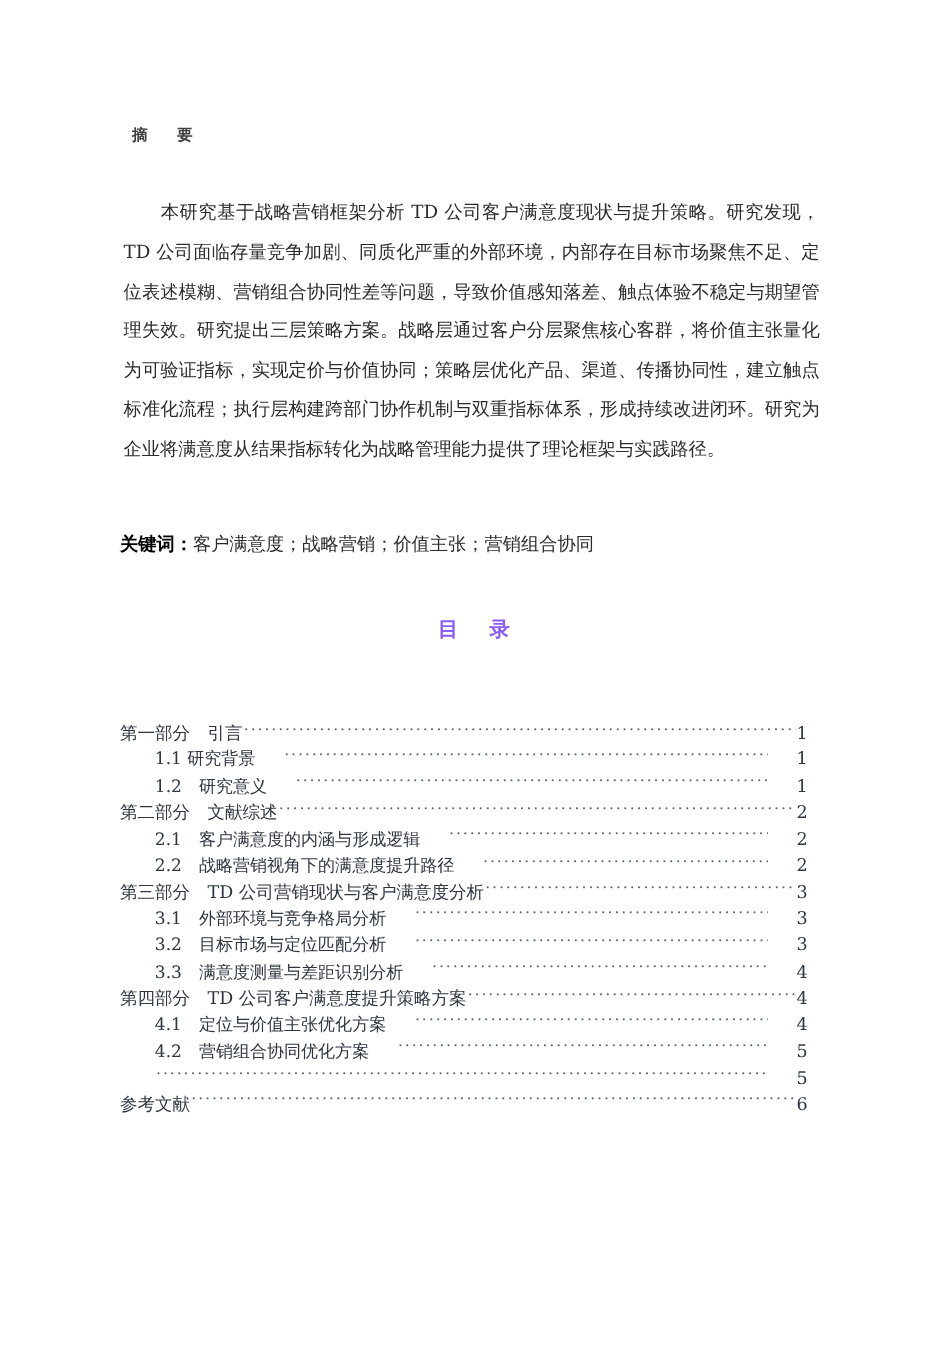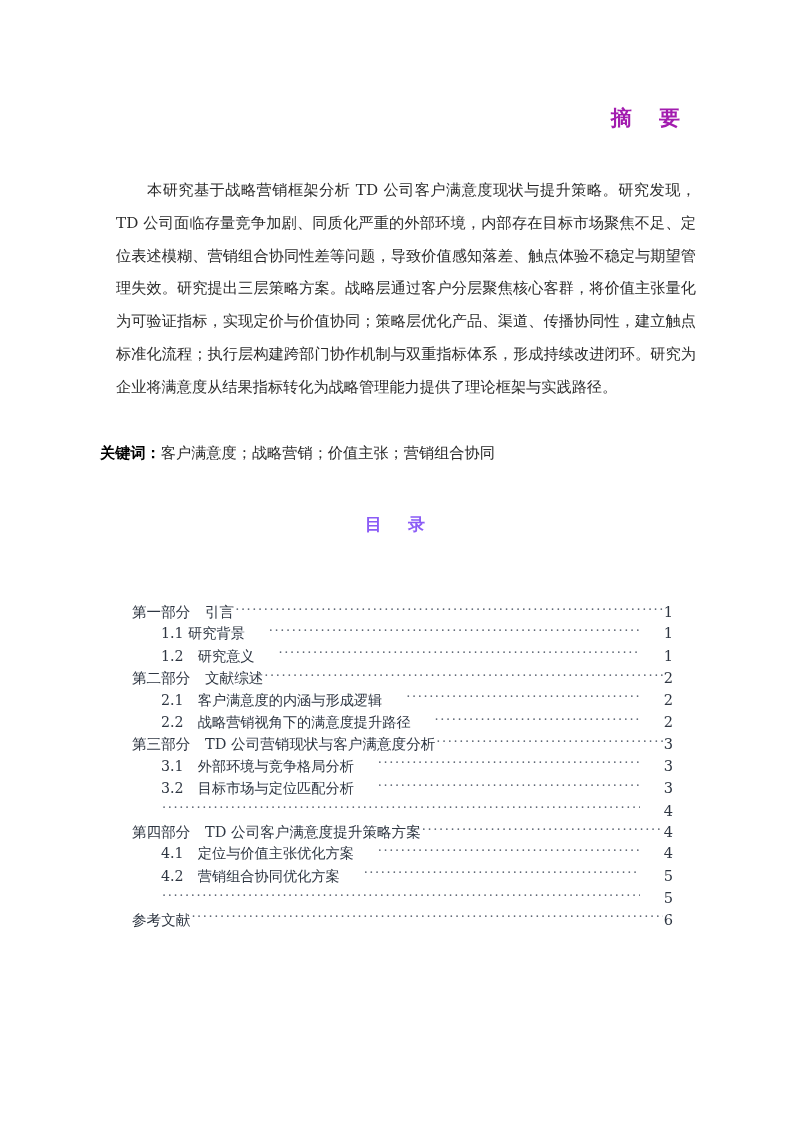--- a/index.html
+++ b/index.html
@@ -20,44 +20,44 @@
   }
   .content {
     position: absolute;
     left: 100px;
     top: 0;
     width: 580px;
   }
 
   
   .abstract-heading {
-    text-align: right;
+    text-align: left;
     font-weight: bold;
-    font-size: 21px;
-    color: #a21caf;
+    font-size: 13px;
+    color: #404040;
     letter-spacing: 10px;
     padding-left: 10px;
     margin: 0;
     position: absolute;
     top: 104px;
     left: 0;
     width: 580px;
   }
   .abstract-body {
     position: absolute;
     top: 158px;
     left: 0;
     width: 580px;
     font-size: 15.2px;
     line-height: 32.8px;
     color: #2b2b2b;
     text-align: justify;
     text-justify: inter-ideograph;
     text-indent: 31px;
-    margin: 16px;
+    margin: 3px;
   }
   .keywords {
     position: absolute;
     top: 440px;
     left: 0;
     width: 580px;
     font-size: 15.2px;
     line-height: 26px;
     color: #2b2b2b;
     margin: 0;
@@ -91,21 +91,20 @@
     padding: 0;
     list-style: none;
   }
   .toc-entry {
     display: flex;
     align-items: baseline;
     font-size: 14.6px;
     line-height: 21.4px;
     color: #2e3642;
     white-space: nowrap;
-    margin-left: 32px;
   }
   .toc-entry.level-2 {
     padding-left: 29px;
     font-size: 14.2px;
     gap: 23px;
   }
   .toc-title {
     flex: 0 0 auto;
   }
   .toc-leader {
@@ -187,20 +186,21 @@
           <span class="toc-title">3.1　外部环境与竞争格局分析</span>
           <span class="toc-leader"></span>
           <span class="toc-page">3</span>
         </li>
         <li class="toc-entry level-2">
           <span class="toc-title">3.2　目标市场与定位匹配分析</span>
           <span class="toc-leader"></span>
           <span class="toc-page">3</span>
         </li>
         <li class="toc-entry level-2">
+          <span class="toc-title">3.3　满意度测量与差距识别分析</span>
           <span class="toc-leader"></span>
           <span class="toc-page">4</span>
         </li>
         <li class="toc-entry level-1">
           <span class="toc-title">第四部分　TD 公司客户满意度提升策略方案</span>
           <span class="toc-leader"></span>
           <span class="toc-page">4</span>
         </li>
         <li class="toc-entry level-2">
           <span class="toc-title">4.1　定位与价值主张优化方案</span>

